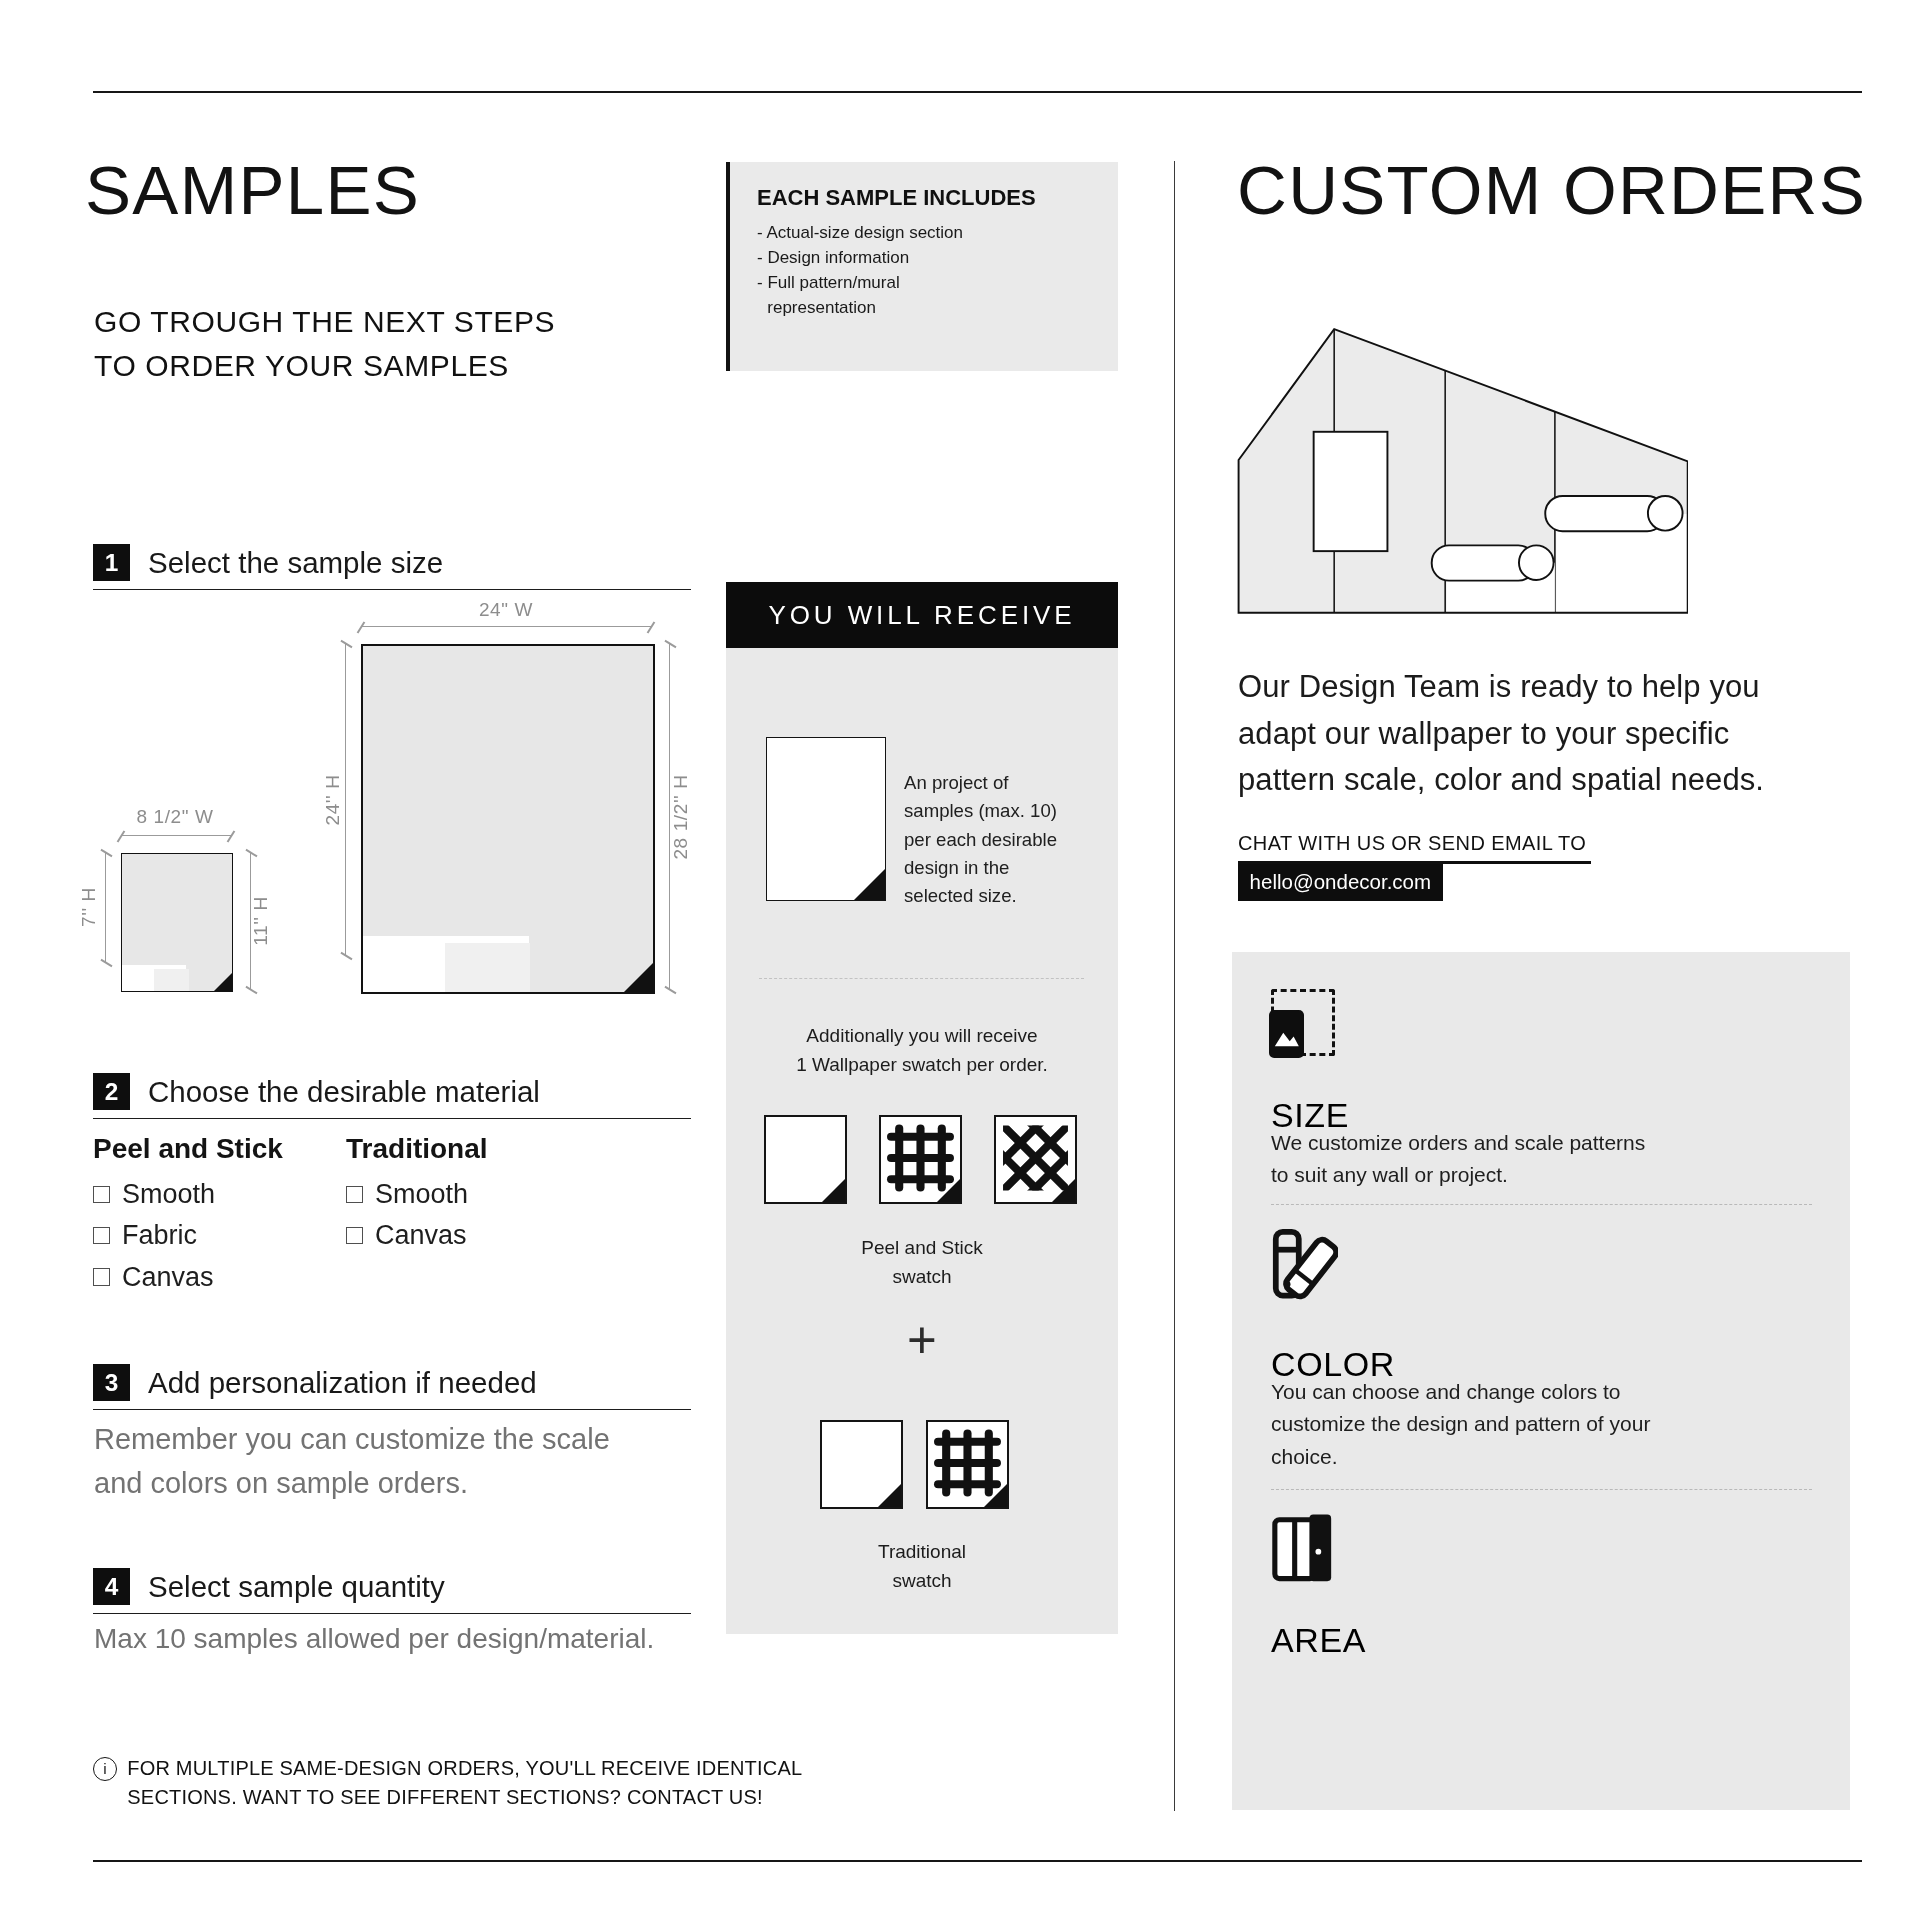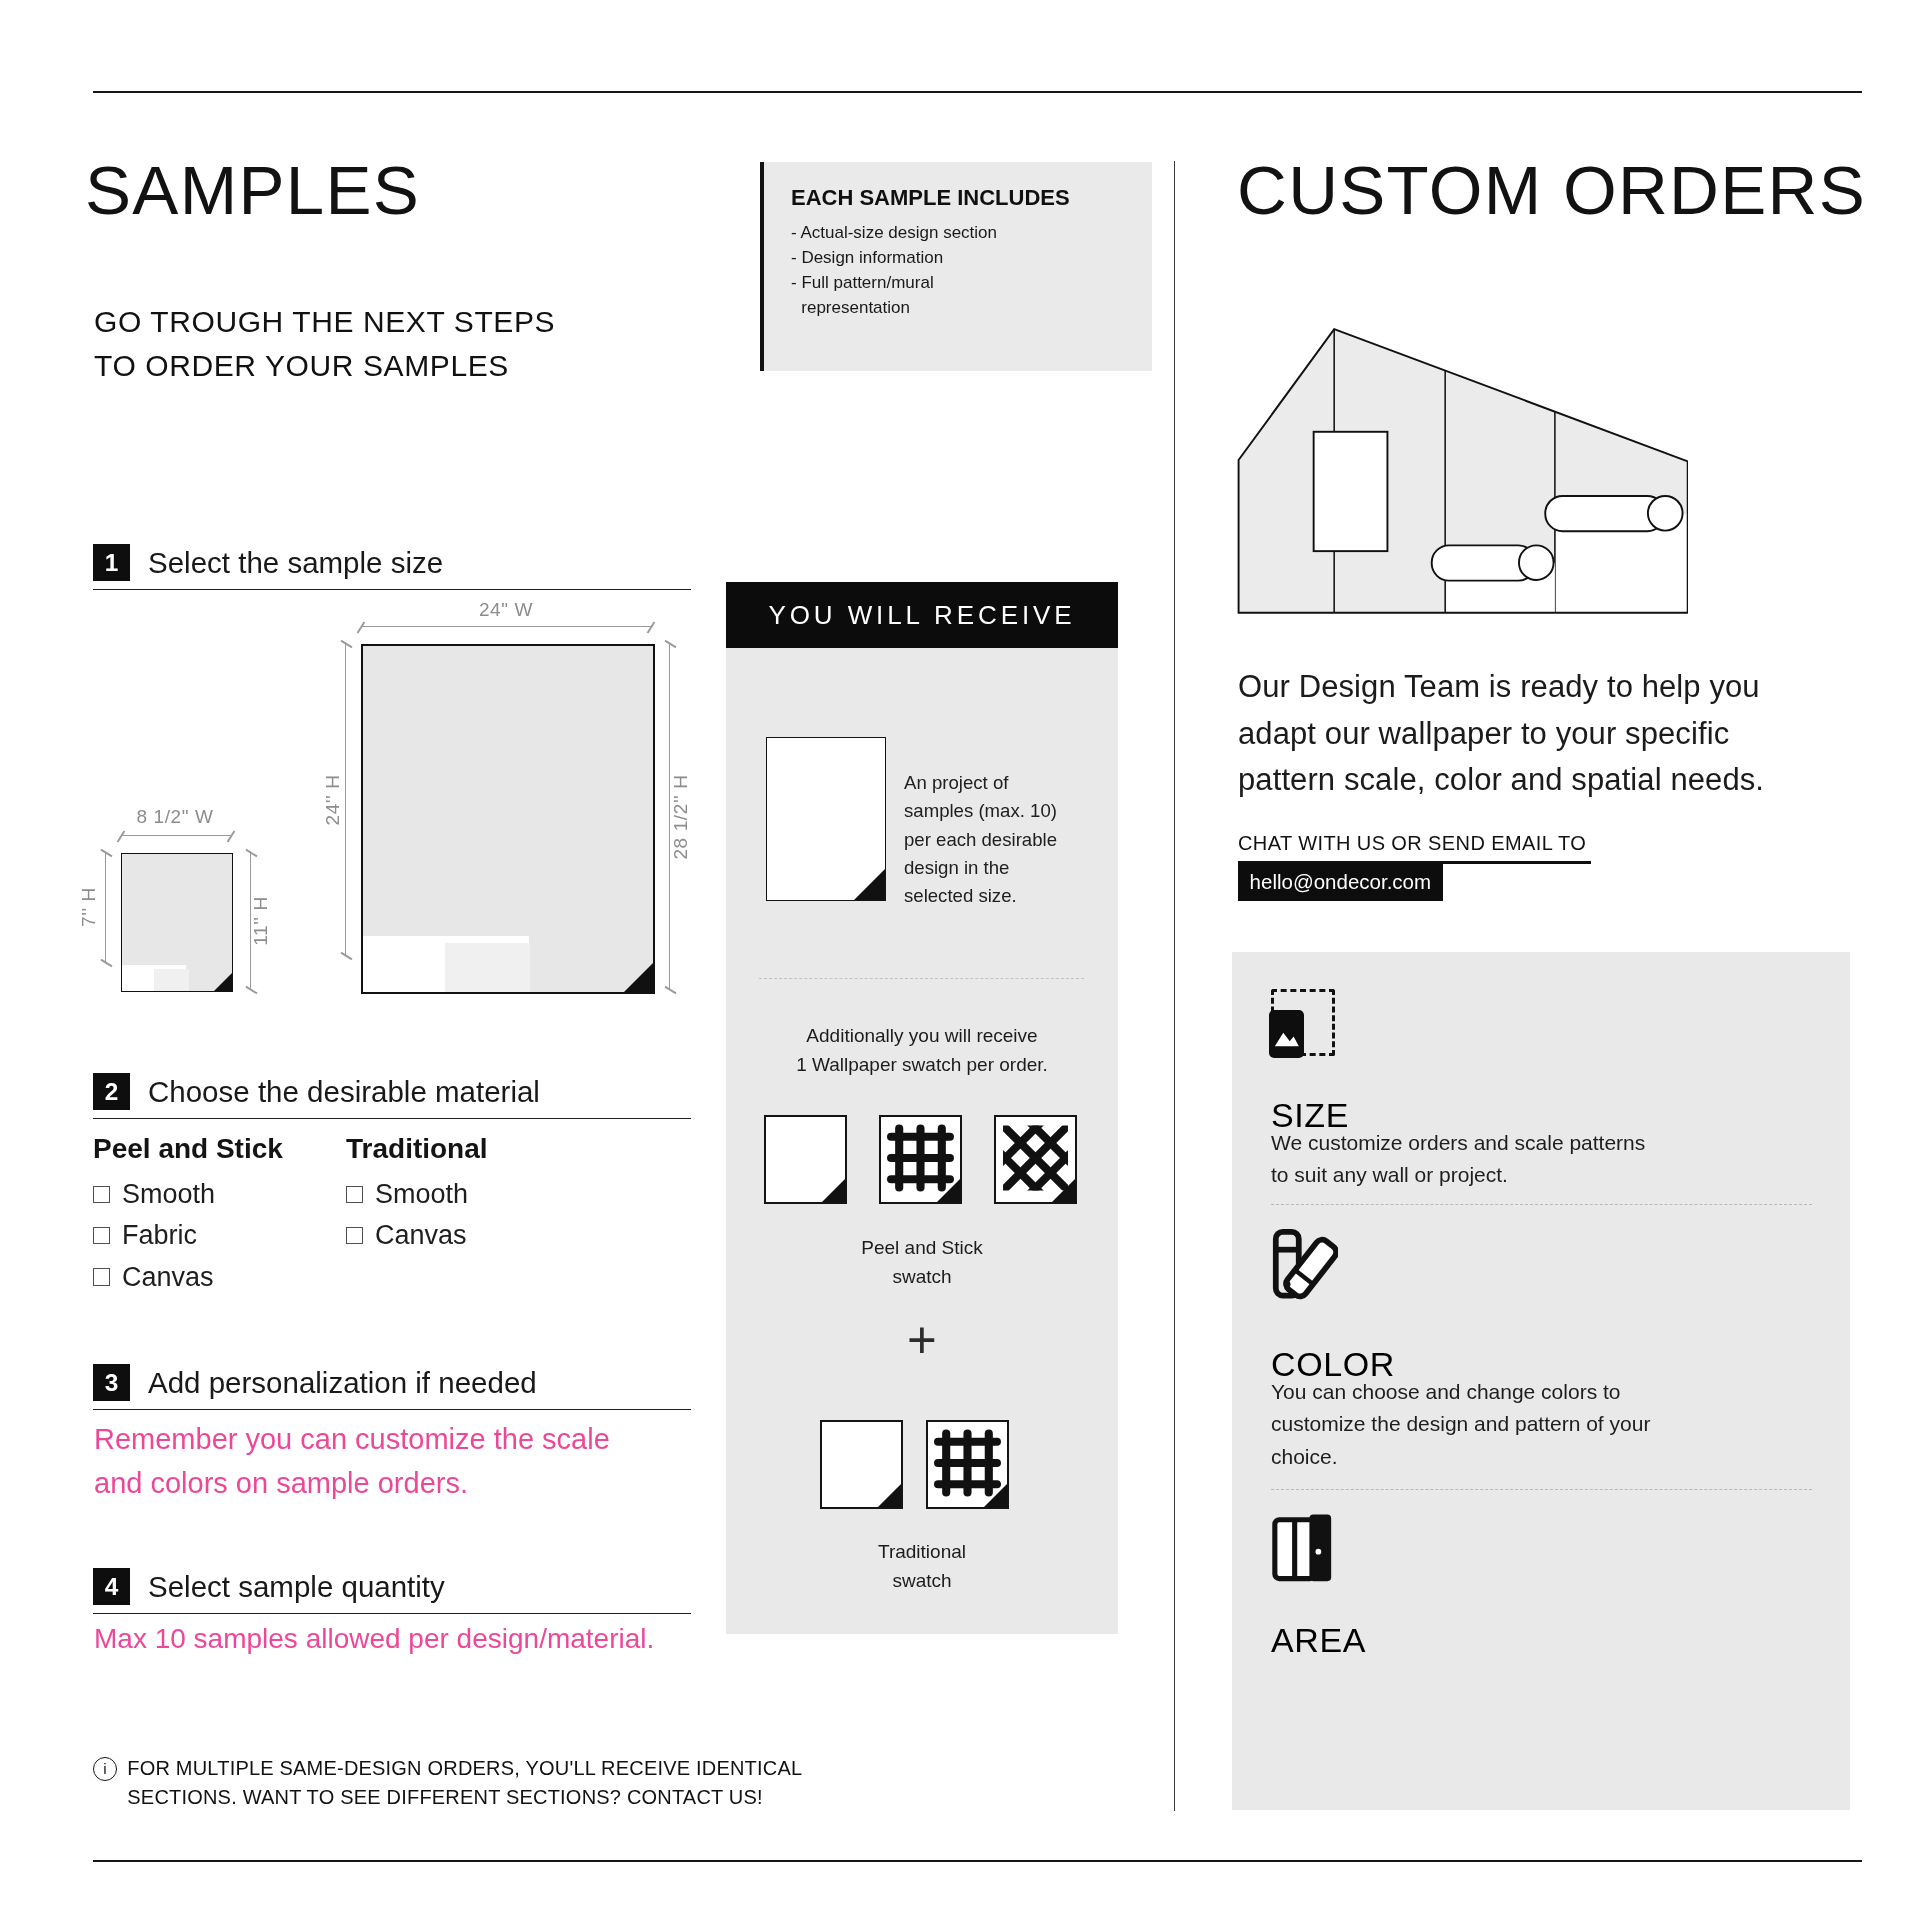--- a/index.html
+++ b/index.html
@@ -43,29 +43,29 @@
   .dim-v::before{top:-0.6px;} .dim-v::after{bottom:-0.6px;}
   .hlab,.vlab{position:absolute;font-size:19px;color:#8d8d8d;white-space:nowrap;letter-spacing:0.6px;}
   .hlab{transform:translate(-50%,-50%);}
   .vlab{transform:translate(-50%,-50%) rotate(-90deg);}
   
   .mat-col{position:absolute;}
   #mat-col1{left:93px;top:1133px;} #mat-col2{left:346px;top:1133px;}
   .mat-header{font-size:28px;font-weight:700;color:#141414;margin-bottom:14px;white-space:nowrap;}
   .opt{display:flex;align-items:center;font-size:27px;color:#1e1e1e;margin-bottom:10.3px;white-space:nowrap;}
   .cb{display:inline-block;width:15.4px;height:15.4px;border:1.9px solid #4f4f4f;margin-right:11.6px;flex:none;background:#fff;cursor:pointer;}
-  .para{position:absolute;font-size:29px;line-height:1.5;color:#ec4899;white-space:nowrap;}
+  .para{position:absolute;font-size:29px;line-height:1.5;color:#737373;white-space:nowrap;}
   #step3-text{left:94px;top:1418px;}
   #step4-text{left:94px;top:1618px;font-size:28px;}
   
   #note{left:93px;top:1754px;display:flex;gap:10.3px;align-items:flex-start;}
   .info-i{width:22px;height:22px;border:1.9px solid #161616;border-radius:50%;display:flex;align-items:center;justify-content:center;font-size:15.4px;flex:none;margin-top:2.6px;}
   .note-lines{font-size:20px;line-height:1.47;letter-spacing:0.2px;color:#121212;white-space:nowrap;}
   
-  #includes{left:760px;top:162px;width:392px;height:209px;background:#eaeaea;border-left:4.5px solid #121212;box-sizing:border-box;padding:23px 15.4px 0 27px;}
+  #includes{left:726px;top:162px;width:392px;height:209px;background:#eaeaea;border-left:4.5px solid #121212;box-sizing:border-box;padding:23px 15.4px 0 27px;}
   #includes .inc-title{font-size:22px;font-weight:700;margin-bottom:10.3px;color:#101010;}
   #includes .inc-line{font-size:17px;line-height:1.47;color:#1a1a1a;white-space:nowrap;}
   #includes .indent{padding-left:10.3px;}
   
   #banner{left:726px;top:582px;width:392px;height:67px;background:#0c0c0c;color:#fff;display:flex;align-items:center;justify-content:center;font-size:26px;letter-spacing:3.9px;white-space:nowrap;}
   #mid-panel{left:726px;top:648px;width:392px;height:986px;background:#e9e9e9;}
   #mid-panel > div{position:absolute;}
   .page-icon{left:40px;top:89px;width:118px;height:162px;background:#fff;border:1.9px solid #141414;--f:31px;}
   .amount{left:178px;top:121px;width:193px;font-size:18.6px;line-height:1.52;color:#202020;}
   .mid-dash{left:33px;top:330px;width:325px;border-top:1.3px dashed #c2c2c2;}

